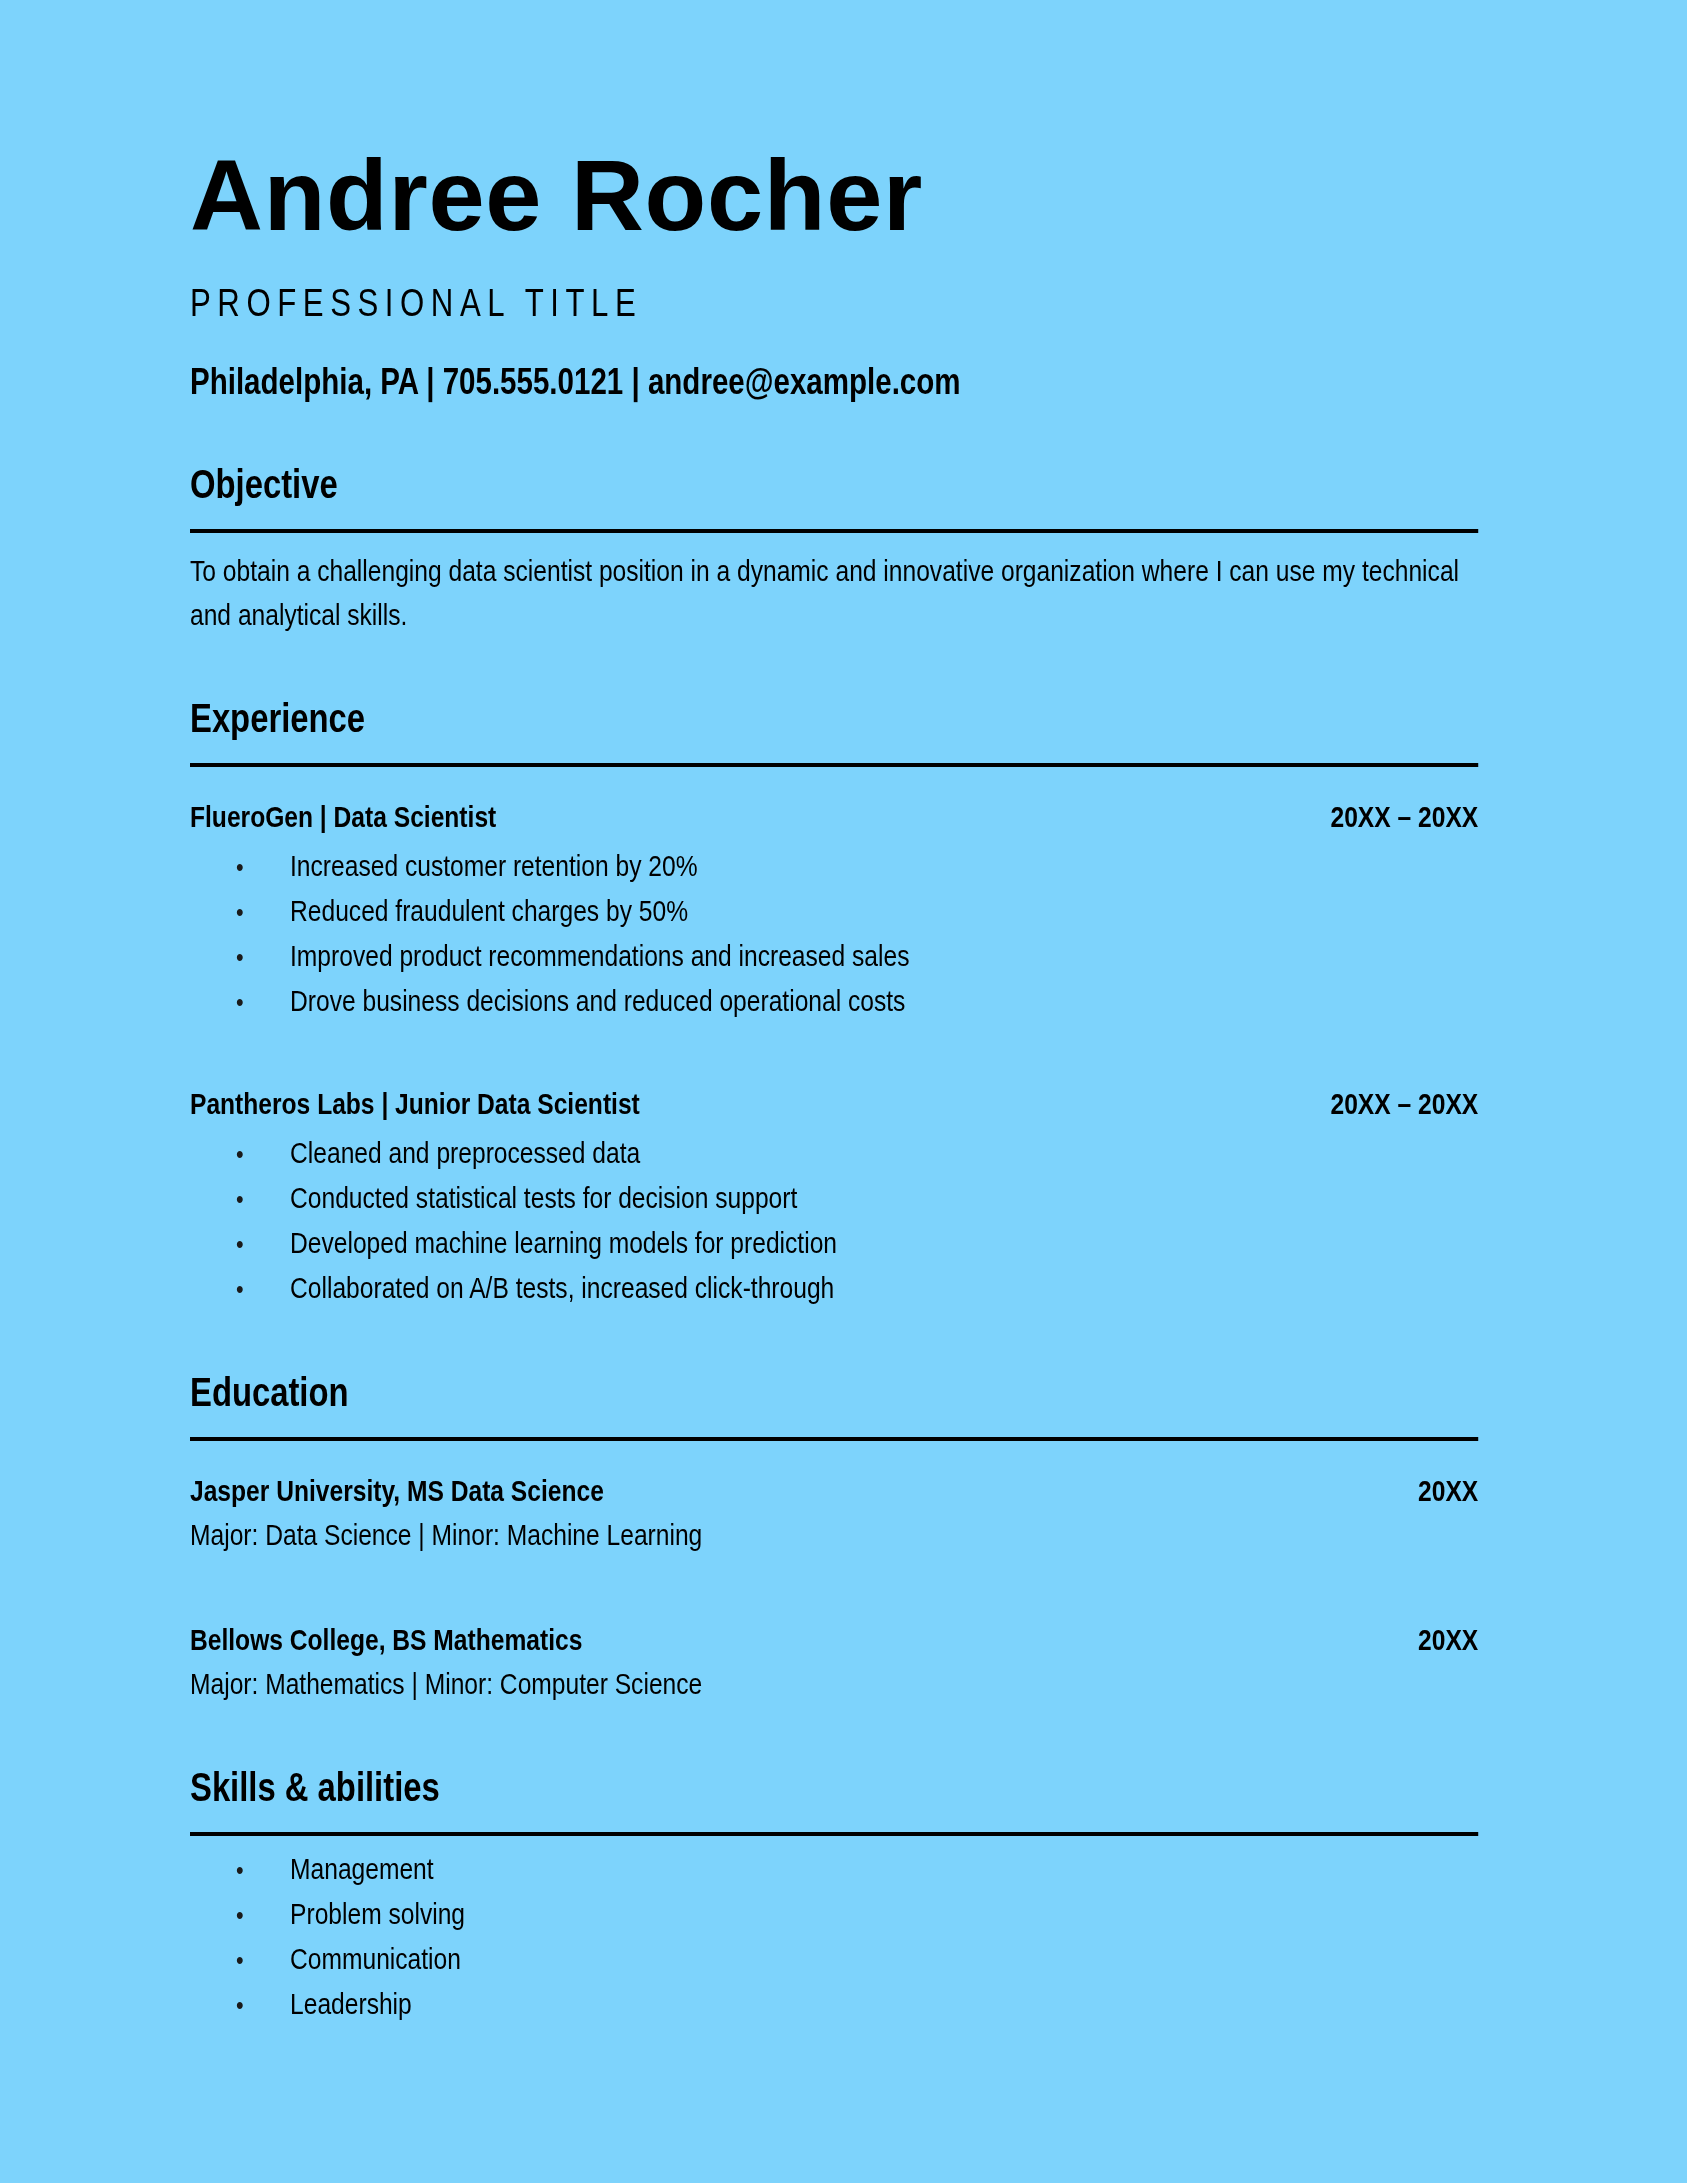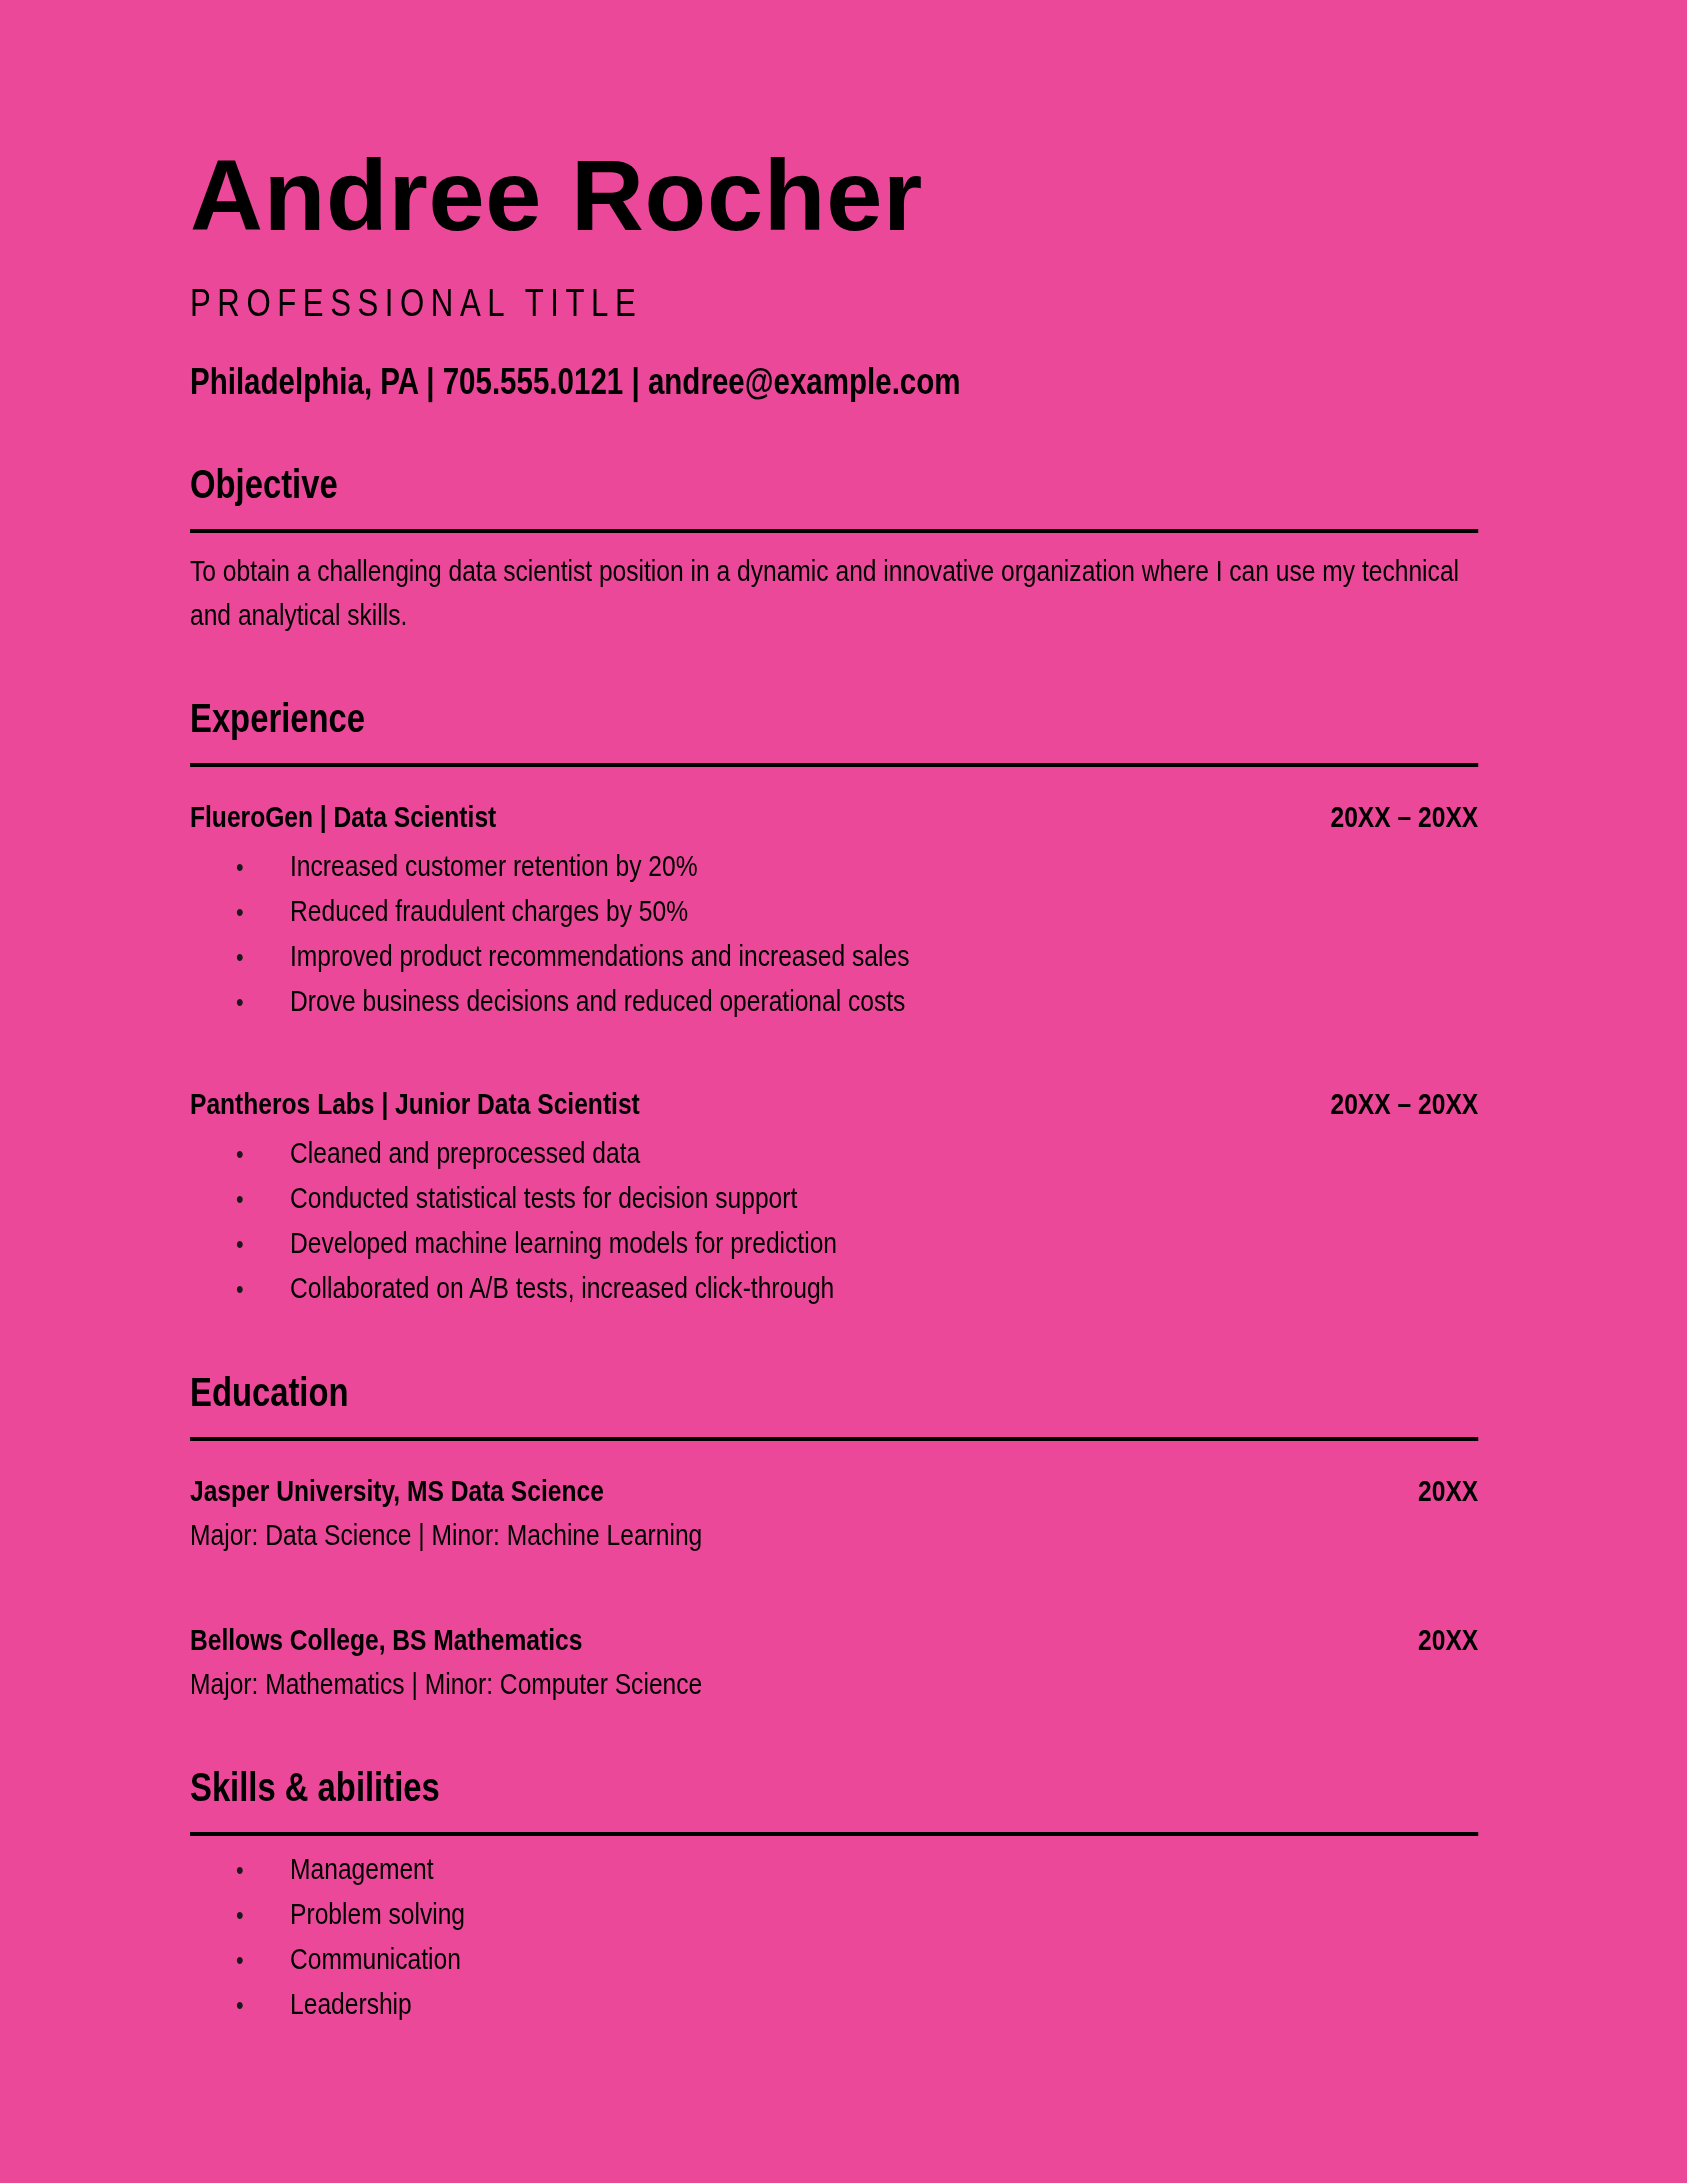--- a/index.html
+++ b/index.html
@@ -6,21 +6,21 @@
     margin: 0;
     padding: 0;
     background: #ffffff;
     overflow-x: hidden;
   }
   .page {
     position: relative;
     width: 1687px;
     height: 2183px;
     box-sizing: border-box;
-    background: #ec4899;
+    background: #7dd3fc;
     color: #000000;
     font-family: "Liberation Sans", sans-serif;
     padding: 142px 0 0 190px;
   }
   
   .condense {
     width: 1571px;
     transform: scaleX(0.82);
     transform-origin: left top;
   }

